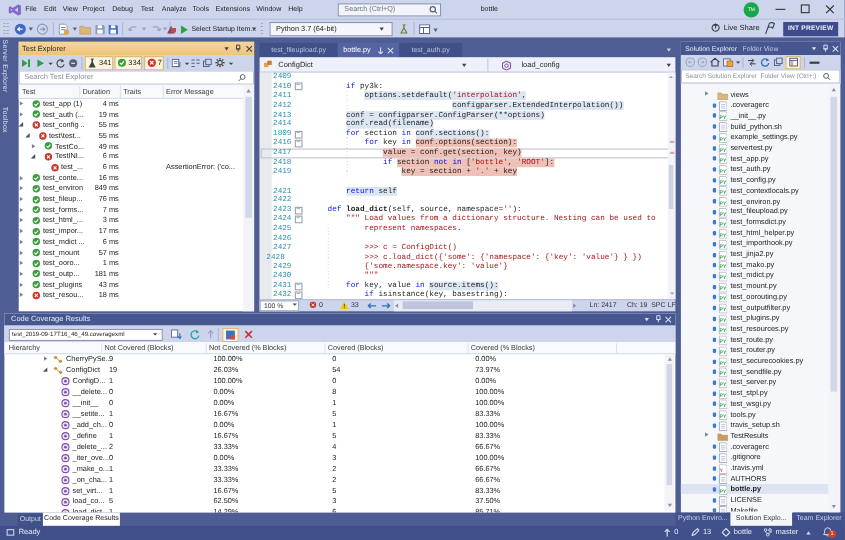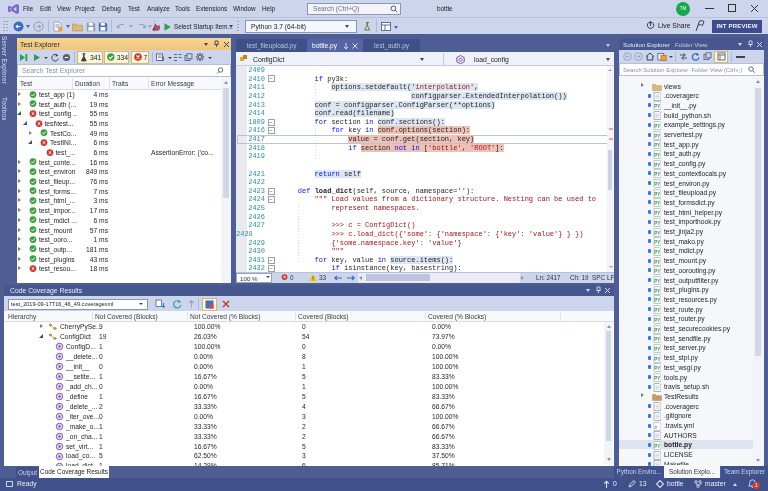--- a/index.html
+++ b/index.html
@@ -419,20 +419,21 @@
     <div class="a" style="left:0;top:69.04px;width:378px;height:8.63px">
       <span class="a num code" style="left:0;top:0;width:29px;text-align:right">2417</span>
       <span class="a code" style="left:45px;top:0">                <span class="hr">value = conf.get(section, key)</span></span>
     </div>
     <div class="a" style="left:0;top:77.67px;width:378px;height:8.63px">
       <span class="a num code" style="left:0;top:0;width:29px;text-align:right">2418</span>
       <span class="a code" style="left:45px;top:0">                <span class="k">if</span> <span class="hr">section <span class="k">not</span> <span class="k">in</span> [<span class="s">'bottle'</span>, <span class="s">'ROOT'</span>]:</span></span>
     </div>
     <div class="a" style="left:0;top:86.30000000000001px;width:378px;height:8.63px">
       <span class="a num code" style="left:0;top:0;width:29px;text-align:right">2419</span>
+      <span class="a code" style="left:45px;top:0">                    <span class="hr">key = section + <span class="s">'.'</span> + key</span></span>
     </div>
     <div class="a" style="left:0;top:103.56px;width:378px;height:8.63px">
       <span class="a num code" style="left:0;top:0;width:29px;text-align:right">2421</span>
       <span class="a code" style="left:45px;top:0">        <span class="hb"><span class="k">return</span> self</span></span>
     </div>
     <div class="a" style="left:0;top:112.19000000000001px;width:378px;height:8.63px">
       <span class="a num code" style="left:0;top:0;width:29px;text-align:right">2422</span>
       <span class="a code" style="left:45px;top:0"></span>
     </div>
     <div class="a" style="left:0;top:120.82000000000001px;width:378px;height:8.63px">
@@ -449,21 +450,21 @@
     </div>
     <div class="a" style="left:0;top:146.71px;width:378px;height:8.63px">
       <span class="a num code" style="left:0;top:0;width:29px;text-align:right">2426</span>
       <span class="a code" style="left:45px;top:0"></span>
     </div>
     <div class="a" style="left:0;top:155.34px;width:378px;height:8.63px">
       <span class="a num code" style="left:0;top:0;width:29px;text-align:right">2427</span>
       <span class="a code" style="left:45px;top:0">            <span class="s">&gt;&gt;&gt; c = ConfigDict()</span></span>
     </div>
     <div class="a" style="left:0;top:163.97000000000003px;width:378px;height:8.63px">
-      <span class="a num code" style="left:0;top:0;width:29px;text-align:left">2428</span>
+      <span class="a num code" style="left:0;top:0;width:29px;text-align:center">2428</span>
       <span class="a code" style="left:45px;top:0">            <span class="s">&gt;&gt;&gt; c.load_dict({'some': {'namespace': {'key': 'value'} } })</span></span>
     </div>
     <div class="a" style="left:0;top:172.60000000000002px;width:378px;height:8.63px">
       <span class="a num code" style="left:0;top:0;width:29px;text-align:right">2429</span>
       <span class="a code" style="left:45px;top:0">            <span class="s">{'some.namespace.key': 'value'}</span></span>
     </div>
     <div class="a" style="left:0;top:181.23000000000002px;width:378px;height:8.63px">
       <span class="a num code" style="left:0;top:0;width:29px;text-align:right">2430</span>
       <span class="a code" style="left:45px;top:0">            <span class="s">"""</span></span>
     </div>

